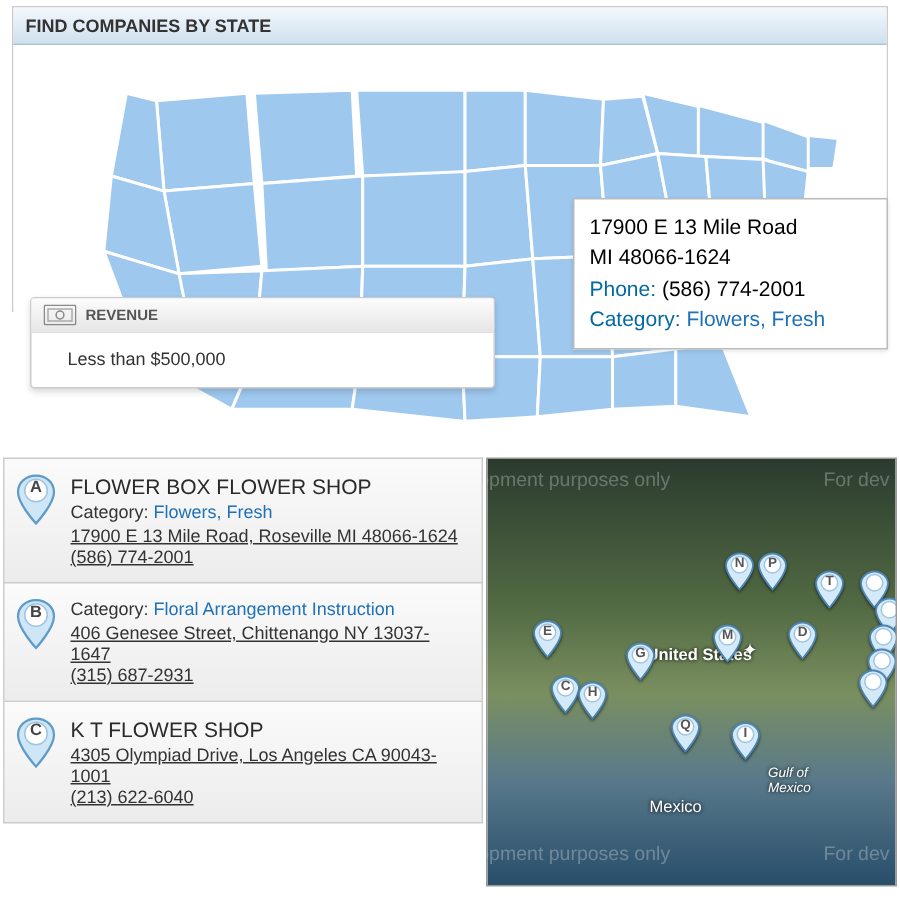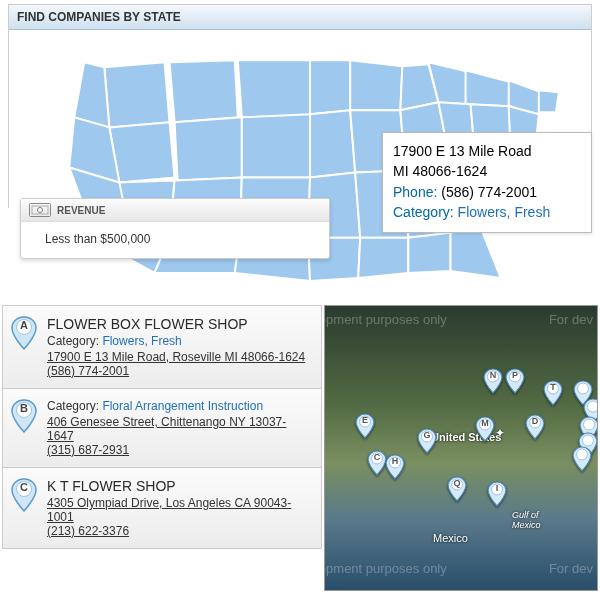--- a/index.html
+++ b/index.html
@@ -135,21 +135,21 @@
   <div class="list-item">
     <div class="pin">
       <svg viewBox="0 0 26 34">
           <path d="M13 1 C6 1 1 6 1 12 C1 20 13 33 13 33 C13 33 25 20 25 12 C25 6 20 1 13 1 Z" fill="#cfe6f6" stroke="#5e9bc9" stroke-width="1.5"></path>
           <circle cx="13" cy="11" r="7.5" fill="#fff" stroke="#9fc5e0"></circle>
         </svg>
       <div class="pin-letter">C</div>
     </div>
     <div class="co-name">K T FLOWER SHOP</div>
     <div class="co-addr">4305 Olympiad Drive, Los Angeles CA 90043-1001</div>
-    <div class="co-ph">(213) 622-3376</div>
+    <div class="co-ph">(213) 622-6040</div>
   </div>
 </div>
 
 <div class="gmap">
   <div class="wm" style="left:-30px; top:6px;">evelopment purposes only</div>
   <div class="wm" style="right:4px; top:6px;">For dev</div>
   <div class="wm" style="left:-30px; bottom:14px;">evelopment purposes only</div>
   <div class="wm" style="right:4px; bottom:14px;">For dev</div>
   <div class="gm-label" style="left:106px; top:125px; font-weight:bold;">United States</div>
   <div class="gm-label" style="left:108px; top:226px;">Mexico</div>

